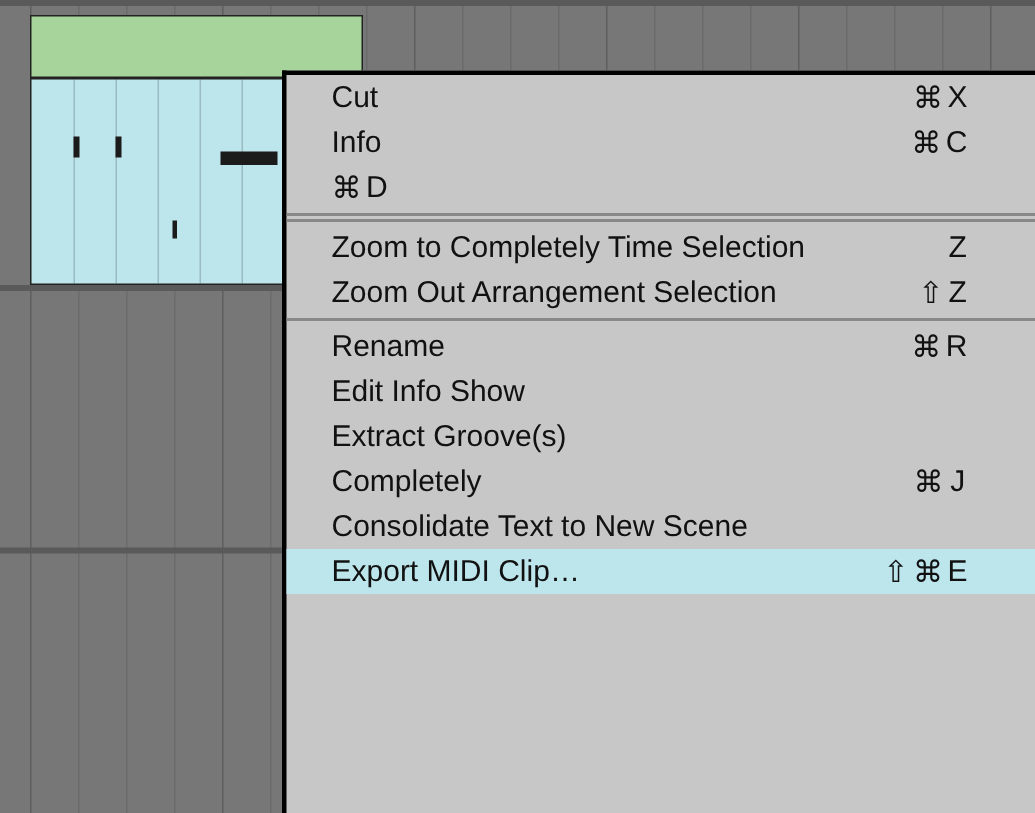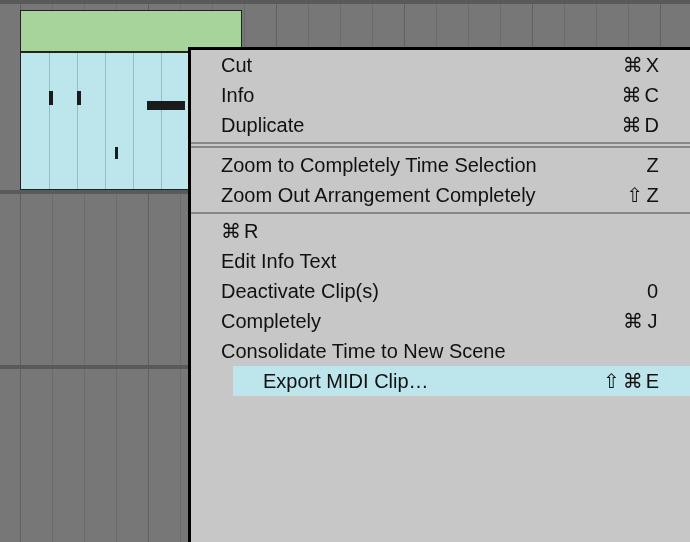--- a/index.html
+++ b/index.html
@@ -34,25 +34,25 @@
   .context-menu {
     position: absolute; left: 188px; top: 47px; right: 0; bottom: 0;
     background: #c7c7c7;
     border: 3px solid #000;
     border-right: none; border-bottom: none;
     font-size: 20px;
     color: #111;
   }
   .menu-item {
     display: flex; align-items: center; justify-content: space-between;
-    padding: 3px 30px 3px 30px;
+    padding: 3px 44px 3px 30px;
     height: 30px;
     cursor: default;
   }
-  .menu-item.highlight { background: #bde5ec; margin-left: 42px; }
+  .menu-item.highlight { background: #bde5ec; }
   .menu-sep { height: 2px; background: #888; margin: 2px 0; }
   .shortcut { display: flex; gap: 2px; align-items: center; color: #111; letter-spacing: 1px; font-size: 20px; }
   .shortcut .glyph { display: inline-block; min-width: 14px; text-align: center; }
 
   
   .clip-body .cgrid { position:absolute; top:0; bottom:0; width:1px; background: rgba(0,0,0,0.18); }
 </style>
 </head>
 <body>
 
@@ -115,67 +115,65 @@
         </span>
       </div>
       <div class="menu-item">
         <span>Info</span>
         <span class="shortcut">
           <span class="glyph">⌘</span>
           <span class="glyph">C</span>
         </span>
       </div>
       <div class="menu-item">
-        <span>Duplicate</span>
         <span class="shortcut">
           <span class="glyph">⌘</span>
           <span class="glyph">D</span>
         </span>
       </div>
       <div class="menu-sep"></div>
       <div class="menu-sep"></div>
       <div class="menu-item">
         <span>Zoom to Completely Time Selection</span>
         <span class="shortcut">
           <span class="glyph">Z</span>
         </span>
       </div>
       <div class="menu-item">
-        <span>Zoom Out Arrangement Completely</span>
+        <span>Zoom Out Arrangement Selection</span>
         <span class="shortcut">
           <span class="glyph">⇧</span>
           <span class="glyph">Z</span>
         </span>
       </div>
       <div class="menu-sep"></div>
       <div class="menu-item">
+        <span>Rename</span>
         <span class="shortcut">
           <span class="glyph">⌘</span>
           <span class="glyph">R</span>
         </span>
       </div>
       <div class="menu-item">
-        <span>Edit Info Text</span>
+        <span>Edit Info Show</span>
         <span class="shortcut"></span>
       </div>
       <div class="menu-item">
-        <span>Deactivate Clip(s)</span>
-        <span class="shortcut">
-          <span class="glyph">0</span>
-        </span>
+        <span>Extract Groove(s)</span>
+        <span class="shortcut"></span>
       </div>
       <div class="menu-item">
         <span>Completely</span>
         <span class="shortcut">
           <span class="glyph">⌘</span>
           <span class="glyph">J</span>
         </span>
       </div>
       <div class="menu-item">
-        <span>Consolidate Time to New Scene</span>
+        <span>Consolidate Text to New Scene</span>
         <span class="shortcut"></span>
       </div>
       <div class="menu-item highlight">
         <span>Export MIDI Clip…</span>
         <span class="shortcut">
           <span class="glyph">⇧</span>
           <span class="glyph">⌘</span>
           <span class="glyph">E</span>
         </span>
       </div>

